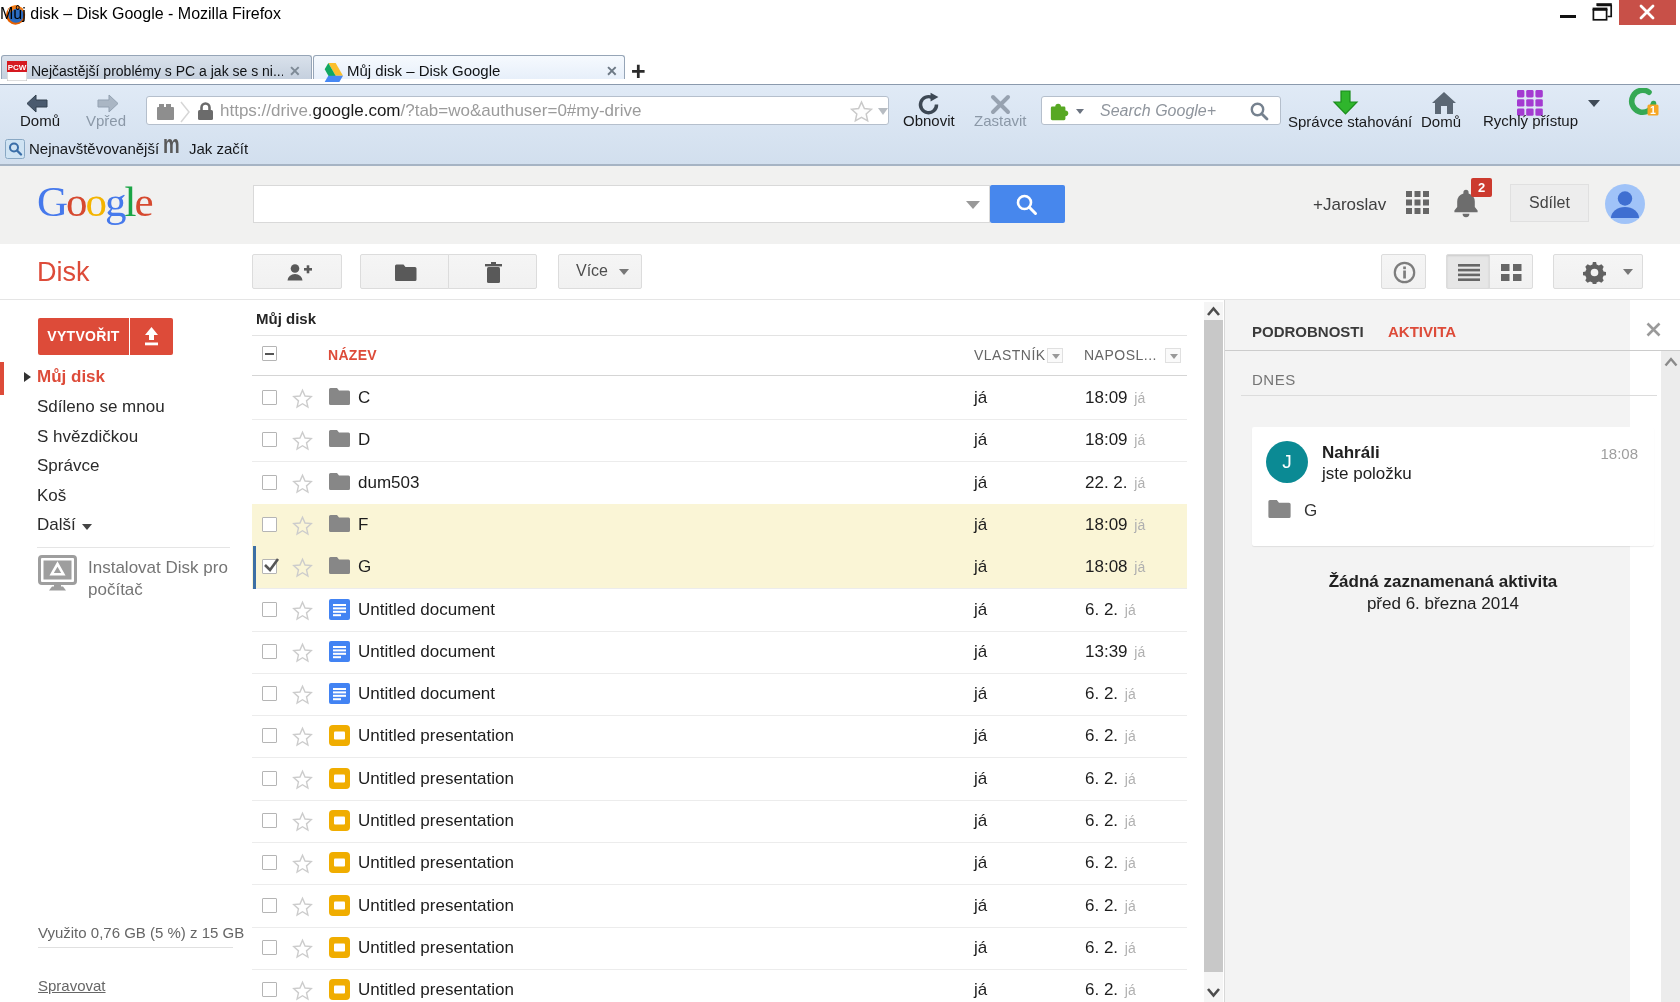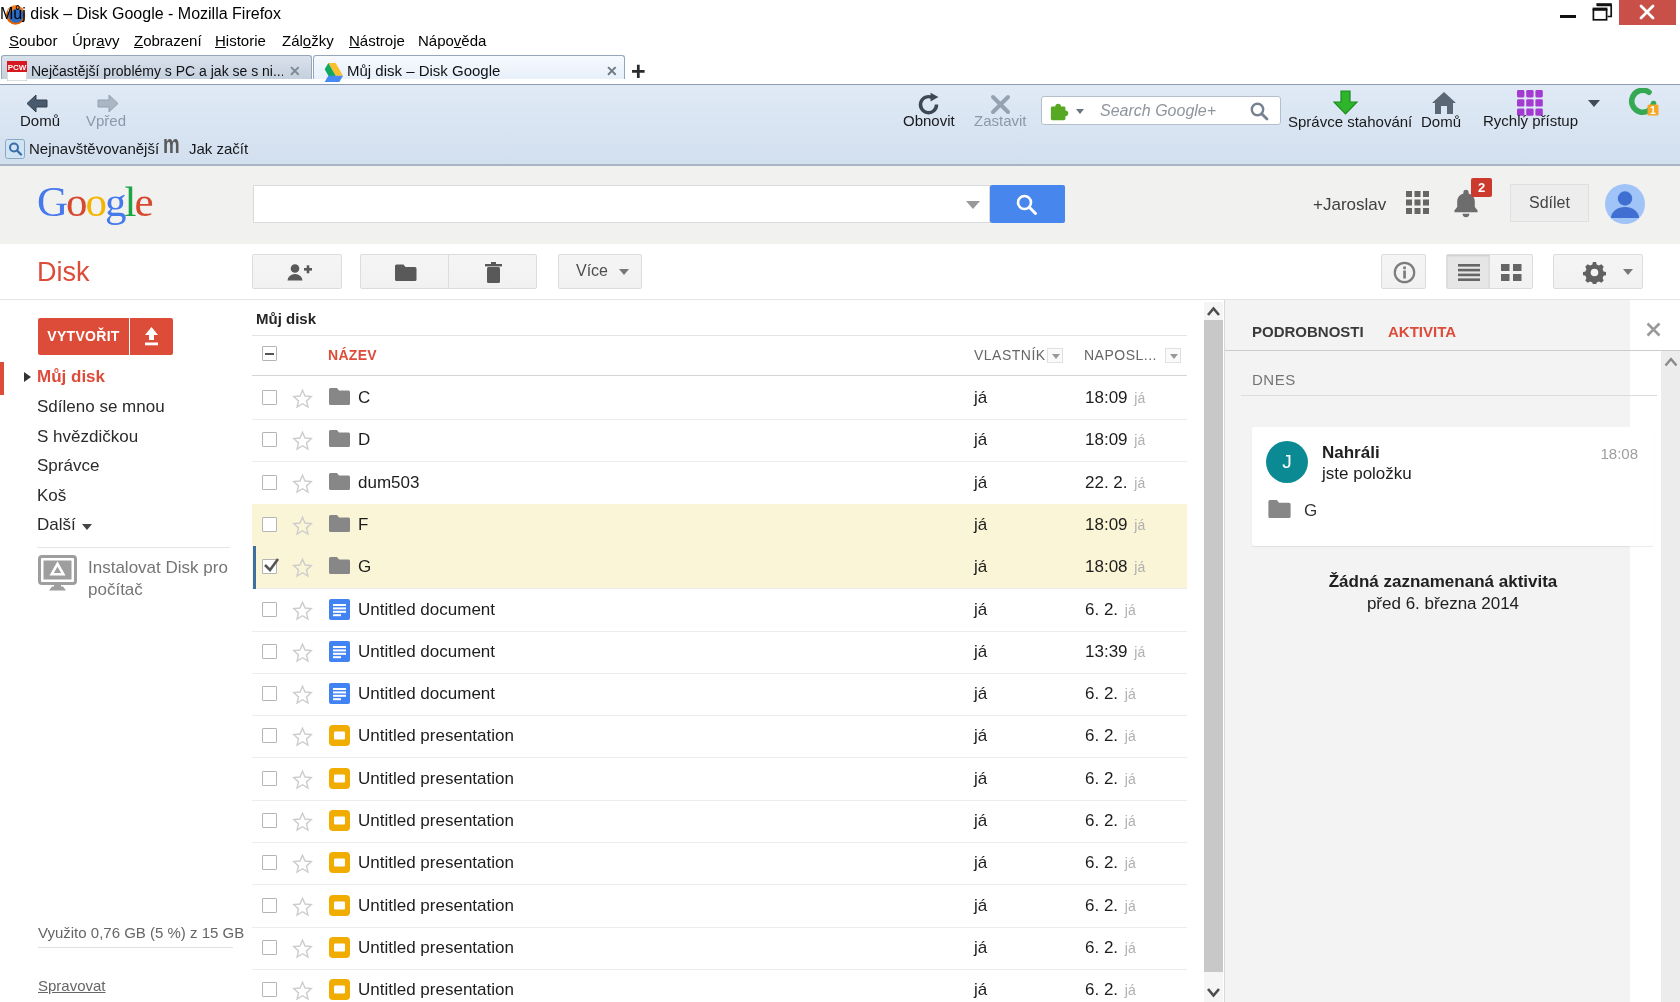--- a/index.html
+++ b/index.html
@@ -76,29 +76,20 @@
   <rect x="1.4" y="7.8" width="13.2" height="10" fill="#fff" stroke="#111" stroke-width="1.7"></rect>
   <rect x="0.6" y="5.6" width="14.8" height="2.8" fill="#111"></rect>
  </svg>
  <div class="abs" id="btn-close">
   <svg width="16" height="16" viewBox="0 0 16 16" style="position:absolute;left:20px;top:4px">
           <path d="M2 2 L14 14 M14 2 L2 14" stroke="#fff" stroke-width="2.8" stroke-linecap="round"></path>
         </svg>
  </div>
 </div>
 
-<div class="abs" id="menubar">
- <span class="menuitem" style="left:9px"><u>S</u>oubor</span>
- <span class="menuitem" style="left:72px">Úpr<u>a</u>vy</span>
- <span class="menuitem" style="left:134px"><u>Z</u>obrazení</span>
- <span class="menuitem" style="left:215px"><u>H</u>istorie</span>
- <span class="menuitem" style="left:282px">Zál<u>o</u>žky</span>
- <span class="menuitem" style="left:349px"><u>N</u>ástroje</span>
- <span class="menuitem" style="left:418px">Nápo<u>v</u>ěda</span>
-</div>
 
 <div class="abs" id="tabstrip">
  <div class="tab" id="tab1">
   <svg class="abs" style="left:5px;top:5px" width="20" height="20" viewBox="0 0 20 20">
    <rect x="0" y="0" width="20" height="20" fill="#fff" stroke="#bbb" stroke-width="1"></rect>
    <rect x="0" y="0" width="20" height="11" fill="#d61920"></rect>
    <text x="10" y="9" font-size="8" font-weight="bold" fill="#fff" text-anchor="middle" font-family="Liberation Sans">PCW</text>
   </svg>
   <div class="tabtxt" style="left:29px;width:252px;font-size:14px;top:7px;">Nejčastější problémy s PC a jak se s ni...</div>
   <div class="tabx" style="left:287px;">✕</div>
@@ -118,20 +109,39 @@
 
 <div class="abs" id="navarea">
  <svg class="abs" style="left:26px;top:9px" width="22" height="20" viewBox="0 0 22 20">
   <path d="M10 1 L10 6 L21 6 L21 13 L10 13 L10 18 L1 9.5 Z" fill="#4a5a6e" stroke="#33414f" stroke-width="1"></path>
  </svg>
  <div class="tool-label" style="left:20px;top:27px;">Domů</div>
  <svg class="abs" style="left:97px;top:9px" width="22" height="20" viewBox="0 0 22 20">
   <path d="M12 1 L12 6 L1 6 L1 13 L12 13 L12 18 L21 9.5 Z" fill="#aab6c4" stroke="#93a1b1" stroke-width="1"></path>
  </svg>
  <div class="tool-label dis" style="left:86px;top:27px;">Vpřed</div>
+ <div id="urlbar">
+  <svg class="abs" style="left:9px;top:6px" width="19" height="18" viewBox="0 0 19 18">
+   <rect x="1" y="4" width="17" height="13" rx="1" fill="#8e8e8e"></rect>
+   <rect x="3" y="1" width="5" height="4" fill="#8e8e8e"></rect>
+   <rect x="10" y="1" width="5" height="4" fill="#8e8e8e"></rect>
+  </svg>
+  <svg class="abs" style="left:32px;top:4px" width="12" height="22" viewBox="0 0 12 22">
+          <path d="M2 1 L10 11 L2 21" fill="none" stroke="#d6d6d6" stroke-width="1.5"></path>
+        </svg>
+  <svg class="abs" style="left:50px;top:5px" width="17" height="19" viewBox="0 0 17 19">
+   <rect x="1" y="8" width="15" height="10" rx="1.5" fill="#6b6b6b"></rect>
+   <path d="M4.5 8 V5.5 A4 4 0 0 1 12.5 5.5 V8" fill="none" stroke="#6b6b6b" stroke-width="2.6"></path>
+  </svg>
+  <div id="urltext">https://drive.<b>google.com</b>/?tab=wo&amp;authuser=0#my-drive</div>
+  <svg class="abs" style="left:702px;top:2px" width="25" height="25" viewBox="0 0 24 24">
+   <path d="M12 3 L14.8 9.2 L21.5 9.9 L16.5 14.4 L17.9 21 L12 17.6 L6.1 21 L7.5 14.4 L2.5 9.9 L9.2 9.2 Z" fill="#fdfdfd" stroke="#c9c9c9" stroke-width="1.4"></path>
+  </svg>
+  <div class="abs" style="left:731px;top:11px;width:0;height:0;border:5.5px solid transparent;border-top:7px solid #b7bcc2;"></div>
+ </div>
  <svg class="abs" style="left:916px;top:7px" width="25" height="25" viewBox="0 0 24 24">
   <path d="M15.5 5.3 A 7.7 7.7 0 1 0 19.7 12" fill="none" stroke="#3d4854" stroke-width="3.3"></path>
   <path d="M14 0.8 L14 9 L21.5 4.9 Z" fill="#3d4854"></path>
  </svg>
  <div class="tool-label" style="left:903px;top:27px;">Obnovit</div>
  <svg class="abs" style="left:989px;top:8px" width="23" height="23" viewBox="0 0 23 23">
   <path d="M4 4 L19 19 M19 4 L4 19" stroke="#97a2b0" stroke-width="4" stroke-linecap="round"></path>
  </svg>
  <div class="tool-label dis" style="left:974px;top:27px;">Zastavit</div>
  <div id="searchbar">

